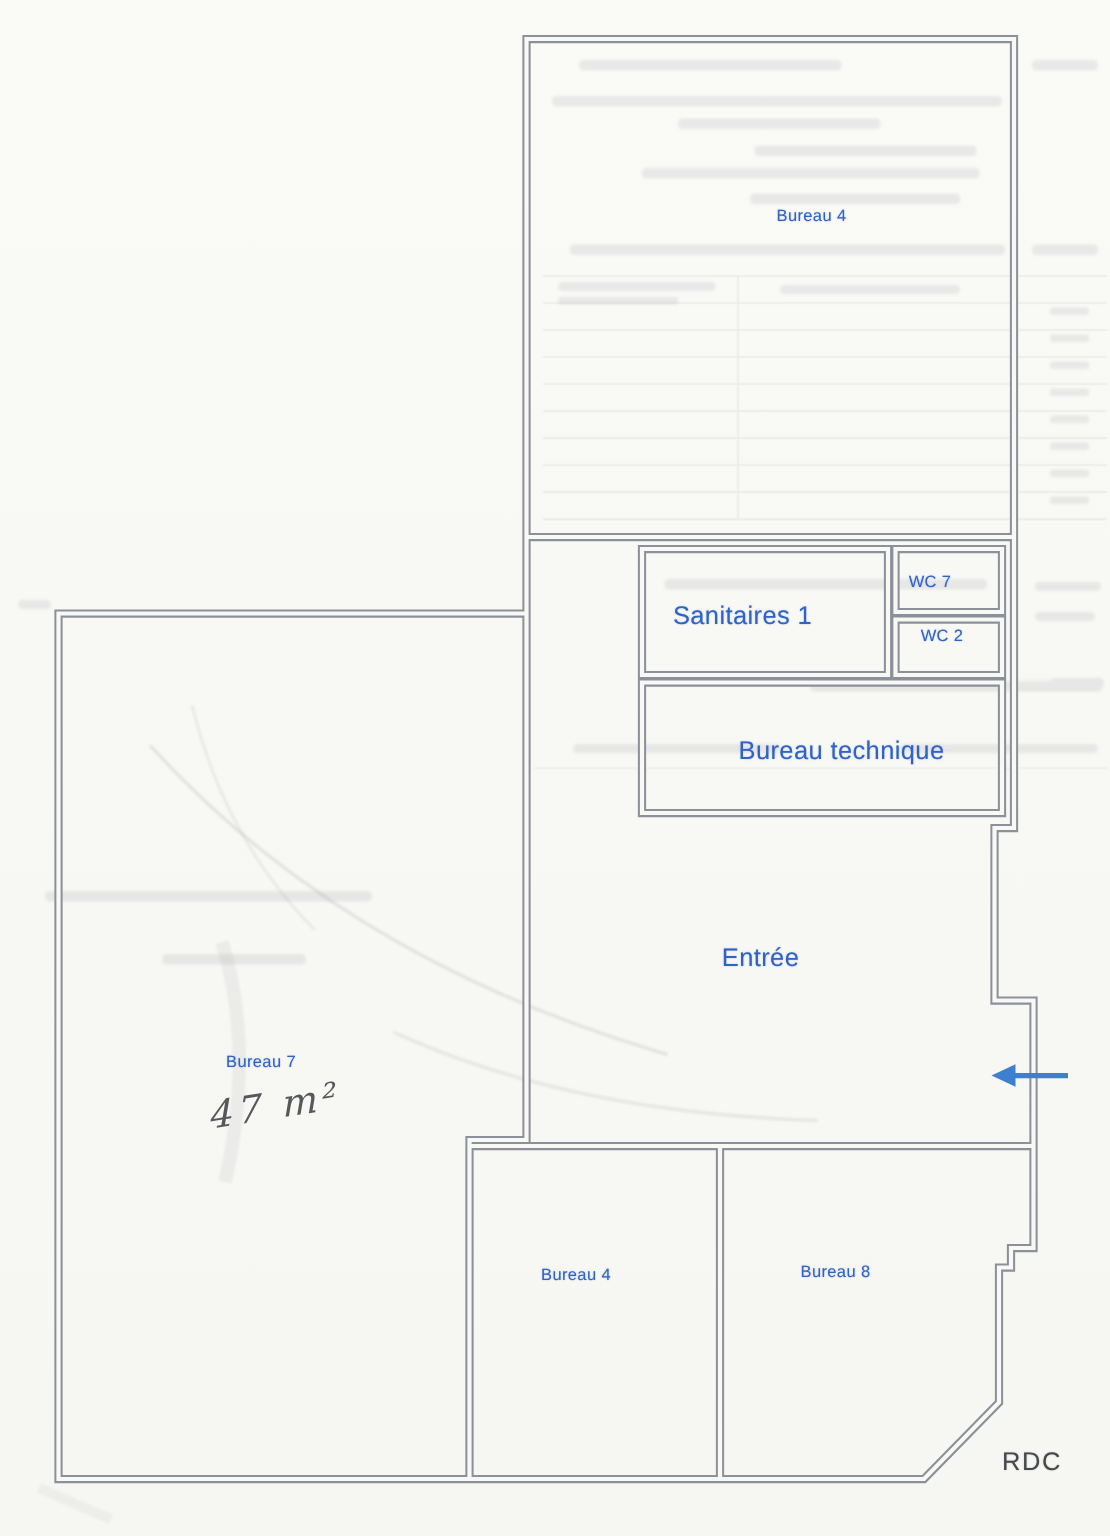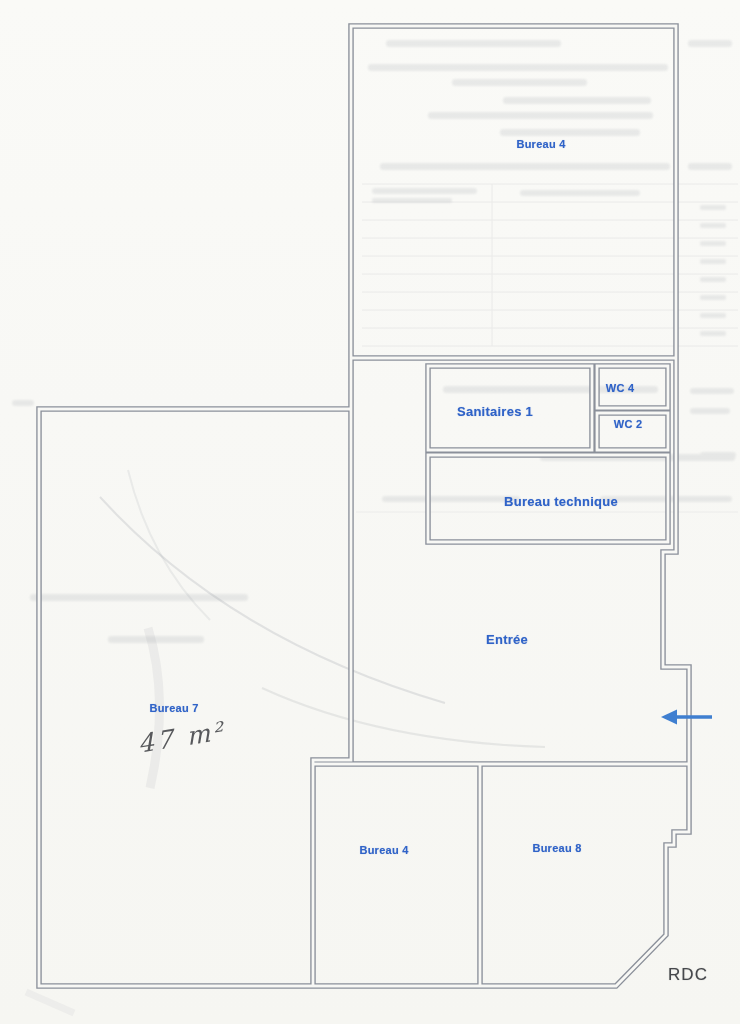--- a/index.html
+++ b/index.html
@@ -10,24 +10,24 @@
   .page{
     position:relative; width:740px; height:1024px; overflow:hidden;
     background:linear-gradient(180deg,#fafaf7 0%, var(--paper) 40%, #f6f6f2 100%);
     font-family:"Liberation Sans", sans-serif;
   }
   .plan-svg{position:absolute;left:0;top:0;}
   .ghost-text{filter:blur(1.2px);}
   .ghost-curves{filter:blur(.6px);}
   .room-label{
     position:absolute; transform:translate(-50%,-50%);
-    color:var(--label_blue); font-size:11px; font-weight:bold; letter-spacing:.25px;
+    color:var(--label_blue); font-size:11px; font-weight:normal; letter-spacing:.25px;
     white-space:nowrap; text-shadow:0 0 1px rgba(60,100,190,.45);
   }
-  .room-label.mid{font-size:13px;text-align:center;}
+  .room-label.mid{font-size:17px;text-align:center;}
   .handwriting{
     position:absolute; transform:translate(-50%,-50%) rotate(-9deg) skewX(-8deg);
     font-family:"DejaVu Serif", serif; font-style:italic; font-size:25px;
     color:var(--handwriting); letter-spacing:3px; opacity:.85; white-space:nowrap;
   }
   .floor-label{
     position:absolute; transform:translate(-50%,-50%);
     color:var(--floor_label); font-size:17px; font-weight:normal; letter-spacing:1px;
     text-shadow:0 0 1px rgba(70,72,76,.4);
   }
@@ -101,21 +101,21 @@
     </g>
 
     <g>
       <line x1="712" y1="717" x2="675" y2="717" stroke="var(--arrow_blue)" stroke-width="3.5"></line>
       <polygon points="661,717 677,709.5 677,724.5" fill="var(--arrow_blue)"></polygon>
     </g>
   </svg>
 
   <div class="room-label" style="left:541px;top:144px">Bureau 4</div>
   <div class="room-label mid" style="left:495px;top:411px">Sanitaires 1</div>
-  <div class="room-label" style="left:620px;top:388px">WC 4</div>
+  <div class="room-label" style="left:620px;top:388px">WC 7</div>
   <div class="room-label" style="left:628px;top:424px">WC 2</div>
   <div class="room-label mid" style="left:561px;top:501px">Bureau technique</div>
   <div class="room-label mid" style="left:507px;top:639px">Entrée</div>
   <div class="room-label" style="left:174px;top:708px">Bureau 7</div>
   <div class="room-label" style="left:384px;top:850px">Bureau 4</div>
   <div class="room-label" style="left:557px;top:848px">Bureau 8</div>
 
   <div class="handwriting" style="left:184px;top:737px">47 m²</div>
 
   <div class="floor-label" style="left:688px;top:975px">RDC</div>

